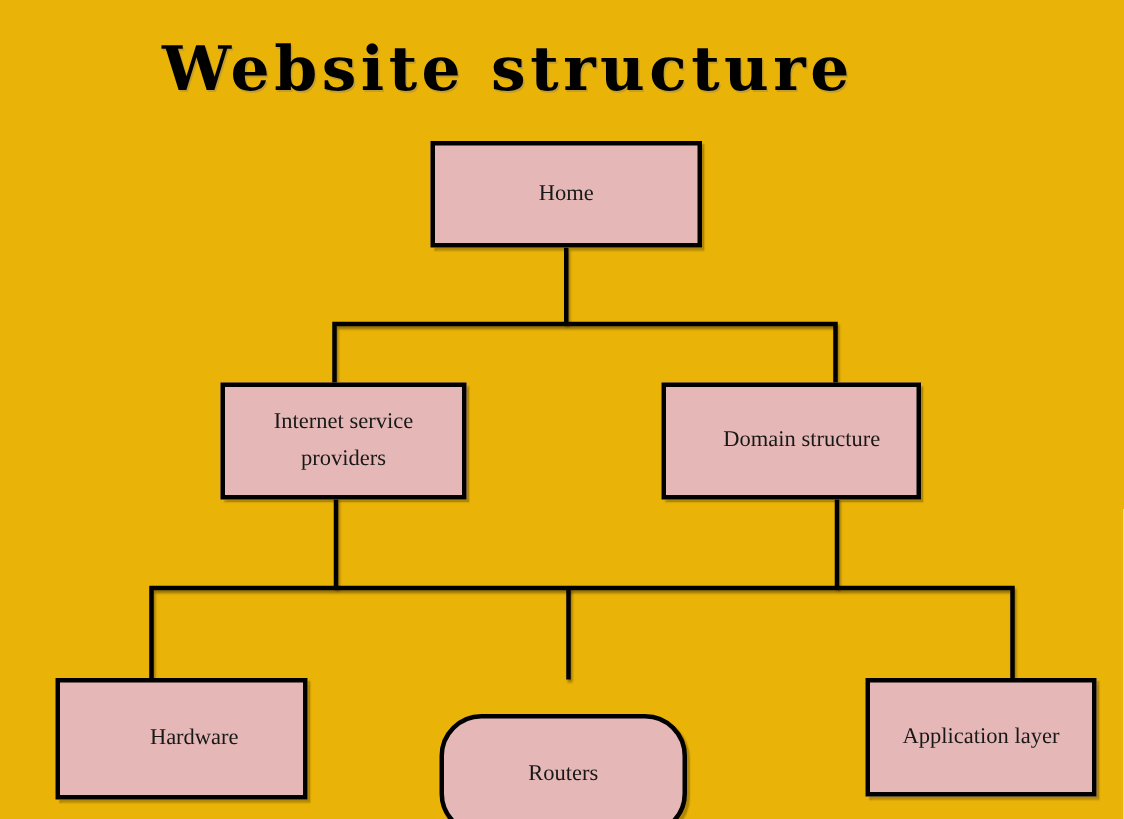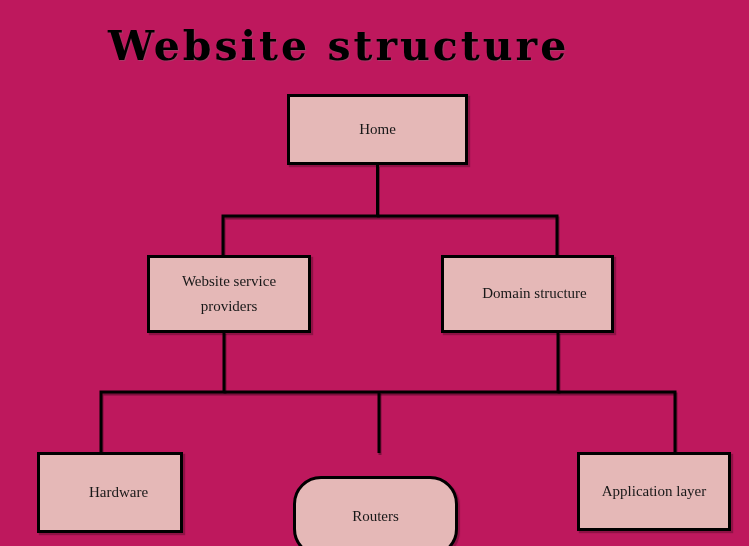--- a/index.html
+++ b/index.html
@@ -8,21 +8,21 @@
     background: #ffffff;
     width: 749px;
     height: 546px;
     overflow: hidden;
     font-family: "Liberation Sans", sans-serif;
   }
   .canvas {
     position: relative;
     width: 749px;
     height: 546px;
-    background: #be185d;
+    background: #eab308;
   }
   .diagram-title {
     position: absolute;
     left: 108px;
     top: 22px;
     font-family: "DejaVu Serif", serif;
     font-weight: bold;
     font-size: 41px;
     letter-spacing: 3px;
     color: #000000;
@@ -52,21 +52,21 @@
     text-align: center;
     font-size: 15px;
     line-height: 1.7;
     color: #181818;
     padding: 0 16px;
     font-family: Liberation Serif, serif;
   }
   .node-home       { left: 287px; top: 94px;  width: 181px; height: 71px; }
   .node-isp        { left: 147px; top: 255px; width: 164px; height: 78px; }
   .node-domain     { left: 441px; top: 255px; width: 173px; height: 78px; padding-left: 30px; }
-  .node-hardware   { left: 37px;  top: 452px; width: 146px; height: 81px; padding-left: 33px; }
+  .node-hardware   { left: 37px;  top: 452px; width: 168px; height: 81px; padding-left: 33px; }
   .node-routers    { left: 293px; top: 476px; width: 165px; height: 81px; border-radius: 28px; }
   .node-applayer   { left: 577px; top: 452px; width: 154px; height: 79px; }
 </style>
 </head>
 <body>
 
 <div class="canvas">
 
   <div class="diagram-title">Website structure</div>
 
@@ -82,21 +82,21 @@
     <path d="M 101 453 V 392 H 675 V 453"></path>
 
     <path d="M 379 392 V 453"></path>
   </svg>
 
   <div class="node node-home">
     <span>Home</span>
   </div>
 
   <div class="node node-isp">
-    <span>Website service providers</span>
+    <span>Internet service providers</span>
   </div>
 
   <div class="node node-domain">
     <span>Domain structure</span>
   </div>
 
   <div class="node node-hardware">
     <span>Hardware</span>
   </div>
 

